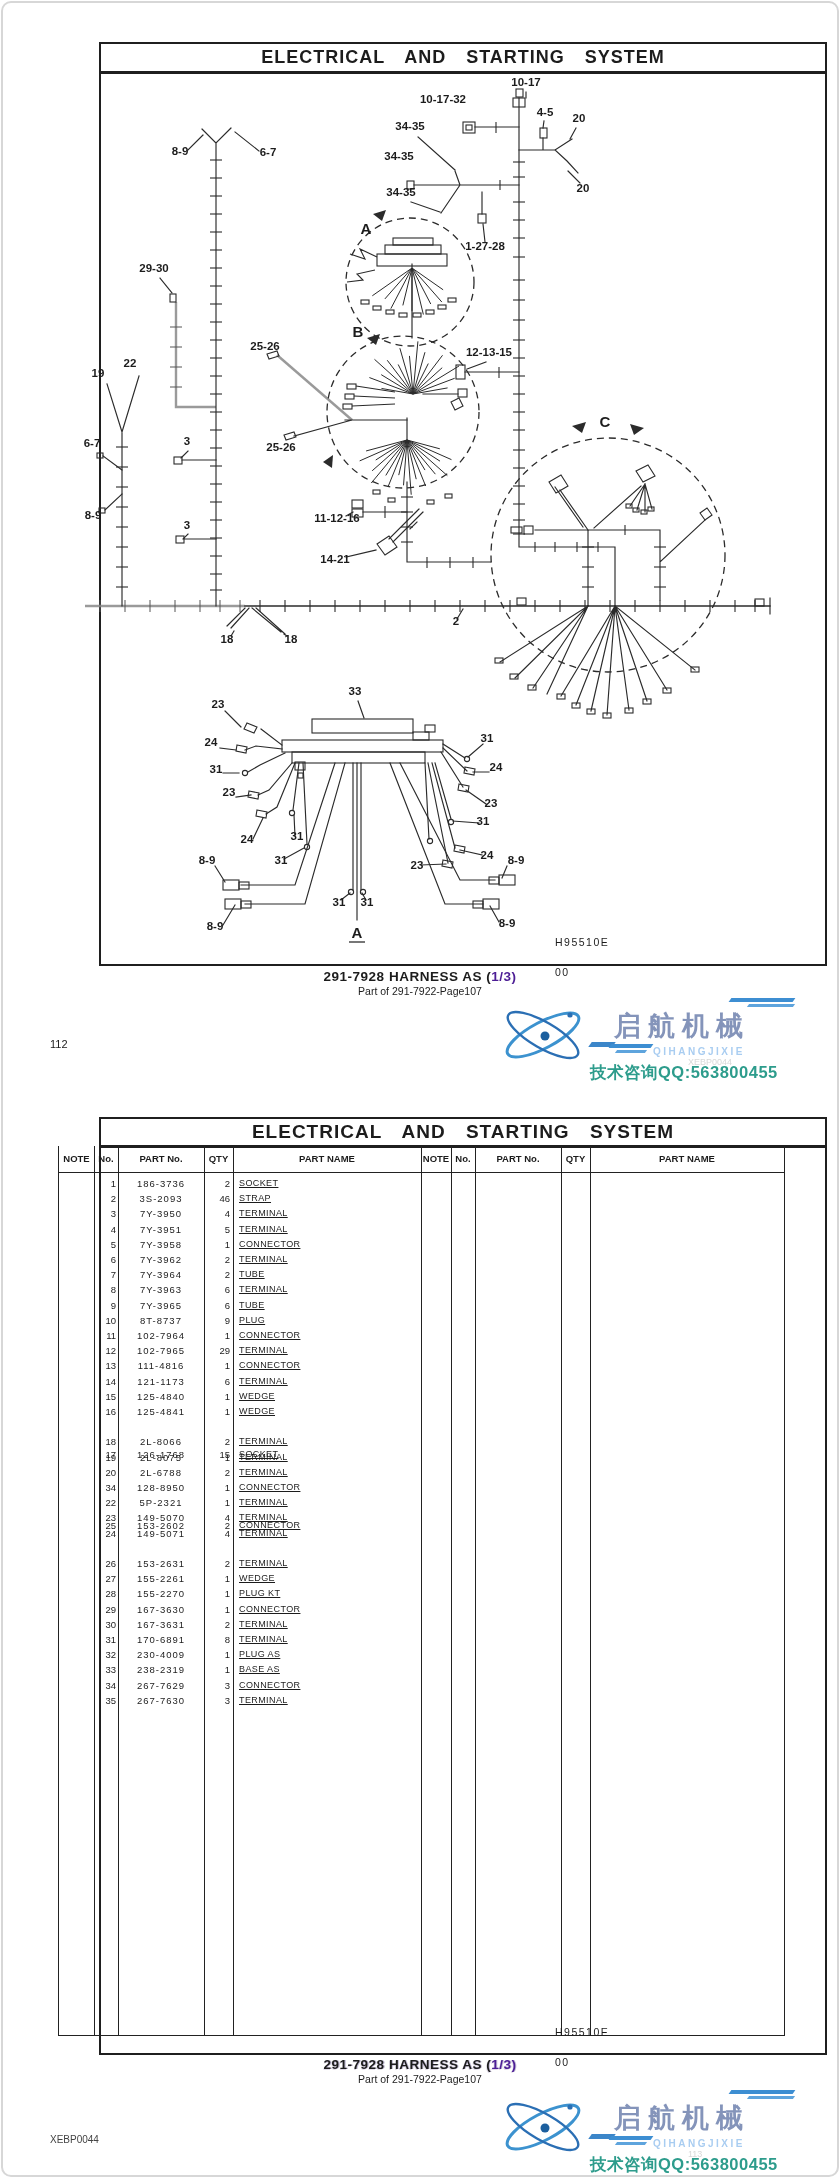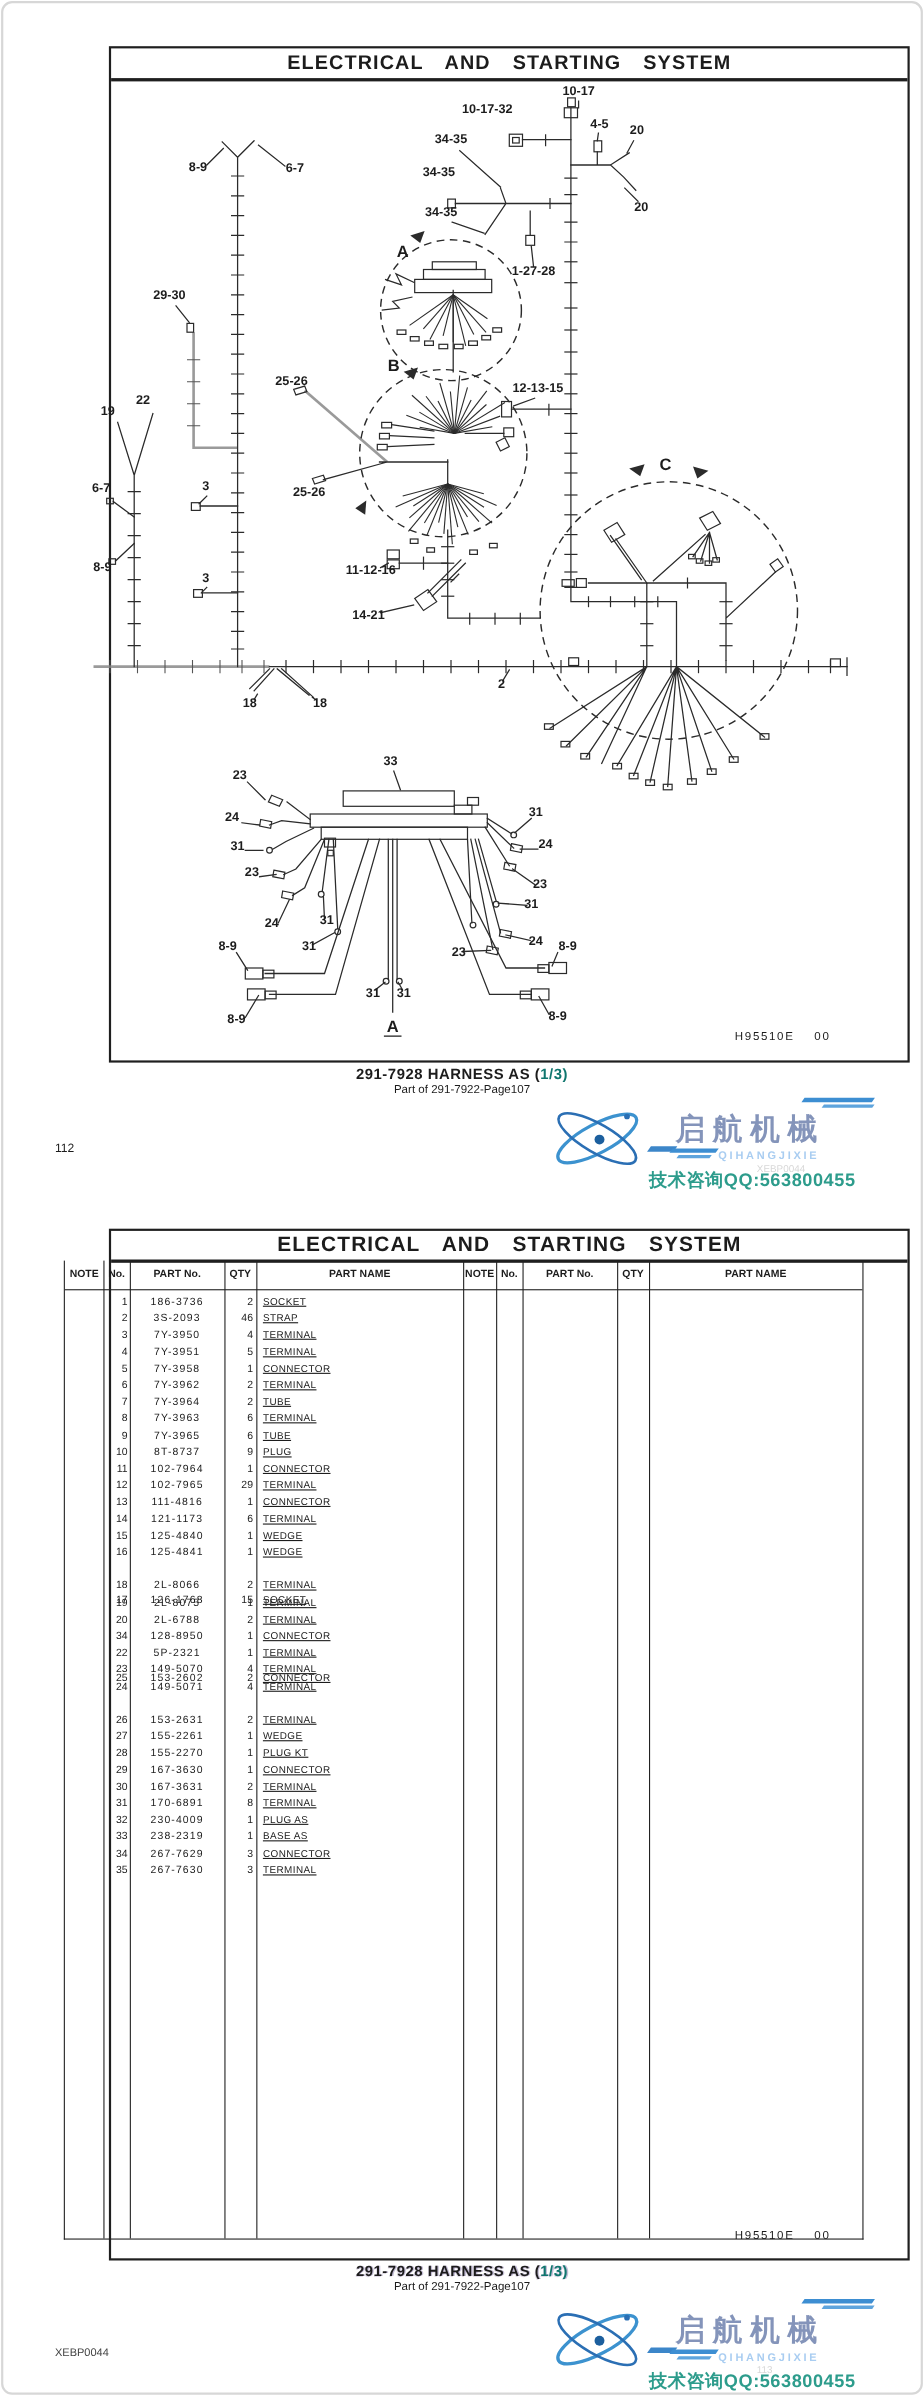--- a/index.html
+++ b/index.html
@@ -22,25 +22,25 @@
        text-align:center;transform:translateX(-50%);white-space:nowrap;}
   .hdr-rule{position:absolute;left:0;right:0;top:26px;border-top:1.5px solid #222;}
   .prow{position:absolute;left:0;width:100%;height:15.2px;font-size:9.5px;line-height:15.2px;white-space:nowrap;}
   .prow span{position:absolute;display:block;}
   .c-no{left:30px;width:27px;text-align:right;}
   .c-part{left:62px;width:80px;text-align:center;letter-spacing:1px;}
   .c-qty{left:146px;width:25px;text-align:right;}
   .c-name{left:180px;width:180px;text-align:left;letter-spacing:0.4px;font-size:9px;text-decoration:underline;}
   
   .doccode{position:absolute;display:flex;gap:18px;justify-content:flex-end;
-           left:555px;width:200px;font-size:10.5px;letter-spacing:1.5px;z-index:2;}
+           left:555px;width:200px;font-size:10.5px;letter-spacing:1.5px;z-index:2;flex-direction:column;}
   #code1{top:936px;} #code2{top:2026px;}
   .cap{position:absolute;left:180px;width:480px;text-align:center;z-index:2;}
   .cap-main{font-size:13.5px;font-weight:bold;letter-spacing:0.5px;}
-  .cap-sheet{color:#0f766e;}
+  .cap-sheet{color:#4c1d95;}
   .cap-sub{font-size:10.5px;margin-top:1px;}
   #cap1{top:969px;} #cap2{top:2057px;}
   #cap2 .cap-main{text-shadow:1.2px 0.4px 0 rgba(90,70,140,0.35), -0.6px 0.6px 0 rgba(120,90,150,0.22);}
   #pageno{position:absolute;left:50px;top:1038px;font-size:11px;z-index:2;}
   #formcode{position:absolute;left:50px;top:2134px;font-size:10px;color:#444;z-index:2;}
   
   .wm{position:absolute;width:300px;height:86px;z-index:30;}
   #wm1{left:498px;top:1000px;} #wm2{left:498px;top:2092px;}
   .wm-logo{position:absolute;left:0;top:2px;}
   .wm-dash{position:absolute;left:92px;top:42px;width:24px;height:5px;background:#3c86c9;transform:skewX(-35deg);}

